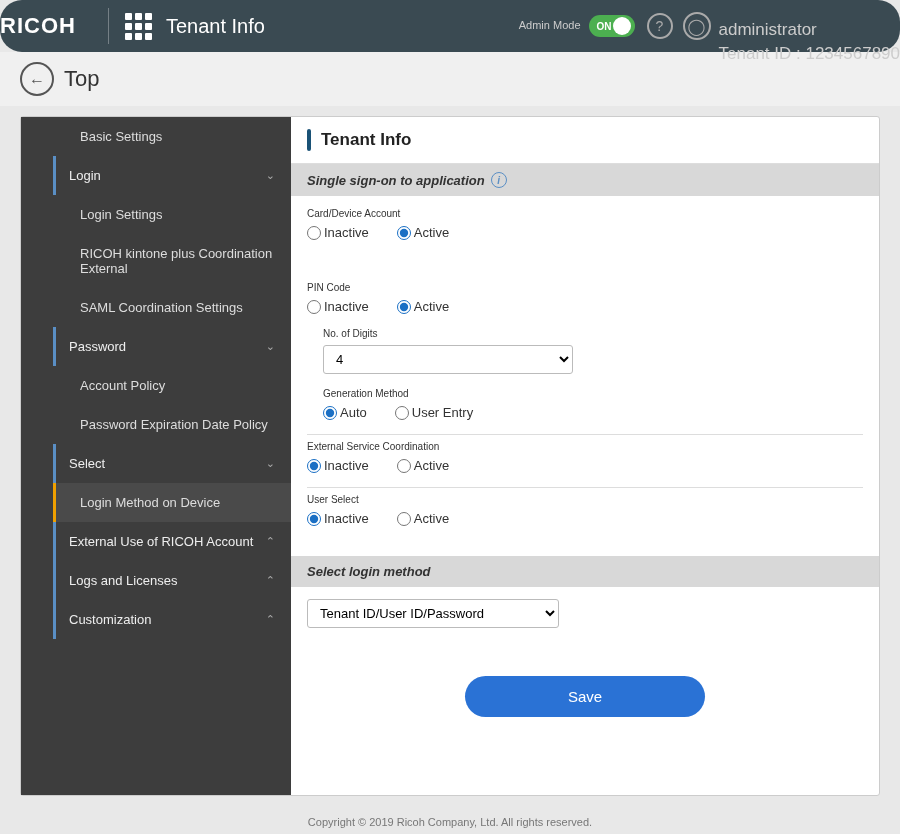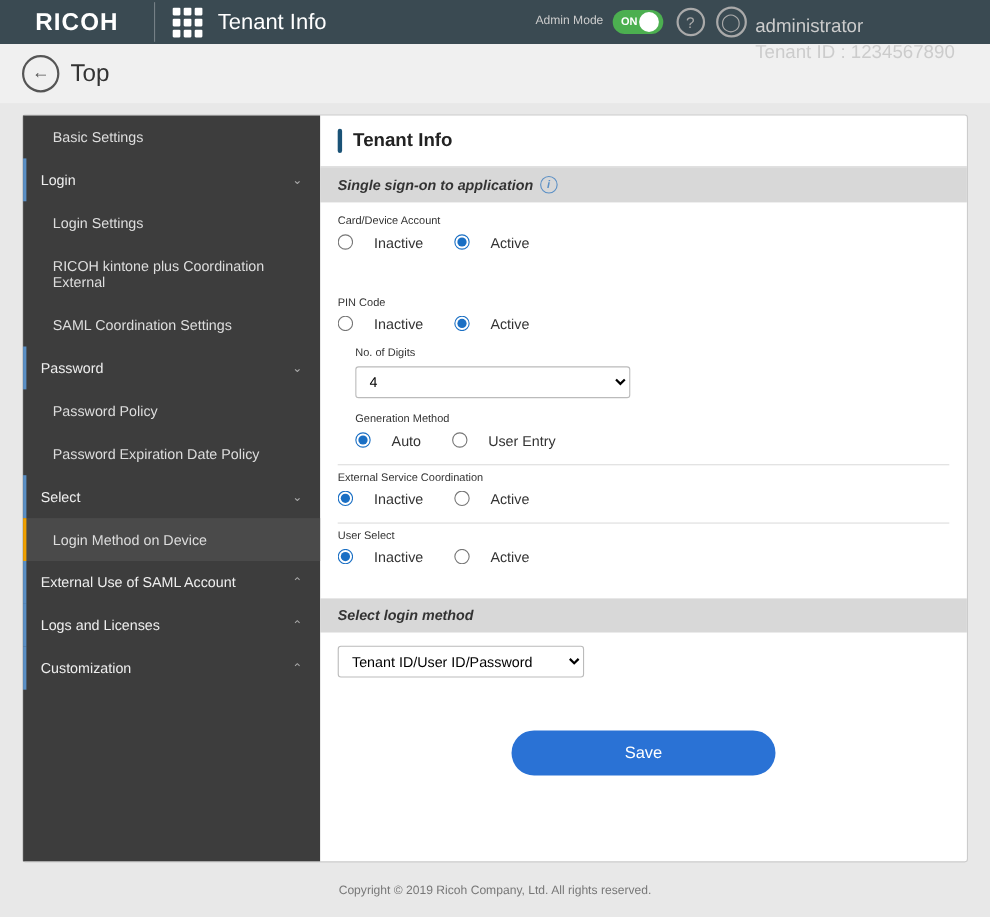--- a/index.html
+++ b/index.html
@@ -1,25 +1,26 @@
 <!DOCTYPE html>
 <html><head>
   <meta charset="utf-8">
   <style>
     * { box-sizing: border-box; margin: 0; padding: 0; }
     body { font-family: Arial, sans-serif; font-size: 13px; background: #e8e8e8; color: #333; width: 900px; min-height: 834px; }
 
     
     .header {
       background: #3a4a52;
-      height: 40px;
-      display: flex;
-      align-items: center;
-      padding: 0 32px;
+      height: 52px;
+      display: flex;
+      align-items: center;
+      padding: 0 0;
       color: white;
+      border-radius: 22px;
     }
     .header-logo {
       font-size: 22px;
       font-weight: bold;
       color: white;
       letter-spacing: 1px;
       margin-right: 16px;
     }
     .header-divider {
       width: 1px;
@@ -155,20 +156,21 @@
     }
     .sidebar-item {
       padding: 12px 16px;
       cursor: pointer;
       font-size: 13px;
       color: #ddd;
       display: flex;
       align-items: center;
       justify-content: space-between;
       border-left: 3px solid transparent;
+      margin-left: 32px;
     }
     .sidebar-item.section-header {
       font-size: 13px;
       color: #eee;
       border-left: 3px solid #5a8fc5;
       padding-left: 13px;
     }
     .sidebar-item.sub-item {
       padding-left: 24px;
       font-size: 13px;
@@ -245,22 +247,22 @@
       margin-bottom: 6px;
       color: #333;
     }
     .radio-row {
       display: flex;
       align-items: center;
       gap: 28px;
     }
     .radio-option {
       display: flex;
-      align-items: flex-start;
-      gap: 19px;
+      align-items: flex-end;
+      gap: 3px;
       cursor: pointer;
     }
     .radio-option input[type="radio"] {
       cursor: pointer;
       accent-color: #1a6fc4;
       width: 14px; height: 14px;
     }
     .dropdown-field {
       width: 250px;
       padding: 5px 8px;
@@ -356,34 +358,34 @@
         <span>RICOH kintone plus Coordination External</span>
       </div>
       <div class="sidebar-item sub-item">
         <span>SAML Coordination Settings</span>
       </div>
       <div class="sidebar-item section-header">
         <span>Password</span>
         <span class="chevron">⌄</span>
       </div>
       <div class="sidebar-item sub-item">
-        <span>Password Policy</span>
+        <span>Account Policy</span>
       </div>
       <div class="sidebar-item sub-item">
         <span>Password Expiration Date Policy</span>
       </div>
       <div class="sidebar-item section-header">
         <span>Select</span>
         <span class="chevron">⌄</span>
       </div>
       <div class="sidebar-item sub-item active-item">
         <span>Login Method on Device</span>
       </div>
       <div class="sidebar-item section-header">
-        <span>External Use of SAML Account</span>
+        <span>External Use of RICOH Account</span>
         <span class="chevron">⌃</span>
       </div>
       <div class="sidebar-item section-header">
         <span>Logs and Licenses</span>
         <span class="chevron">⌃</span>
       </div>
       <div class="sidebar-item section-header">
         <span>Customization</span>
         <span class="chevron">⌃</span>
       </div>
@@ -491,21 +493,21 @@
           </div>
 
         </div>
       </div>
 
       <div class="section">
         <div class="section-header-row">
           <span>Select login method</span>
         </div>
         <div class="section-content">
-          <select class="dropdown-field" style="width: 224px;">
+          <select class="dropdown-field" style="width: 252px;">
             <option>Tenant ID/User ID/Password</option>
             <option>User ID/Password</option>
             <option>Card</option>
           </select>
         </div>
       </div>
 
       <div style="padding: 16px 0;">
         <button class="save-btn">Save</button>
       </div>

